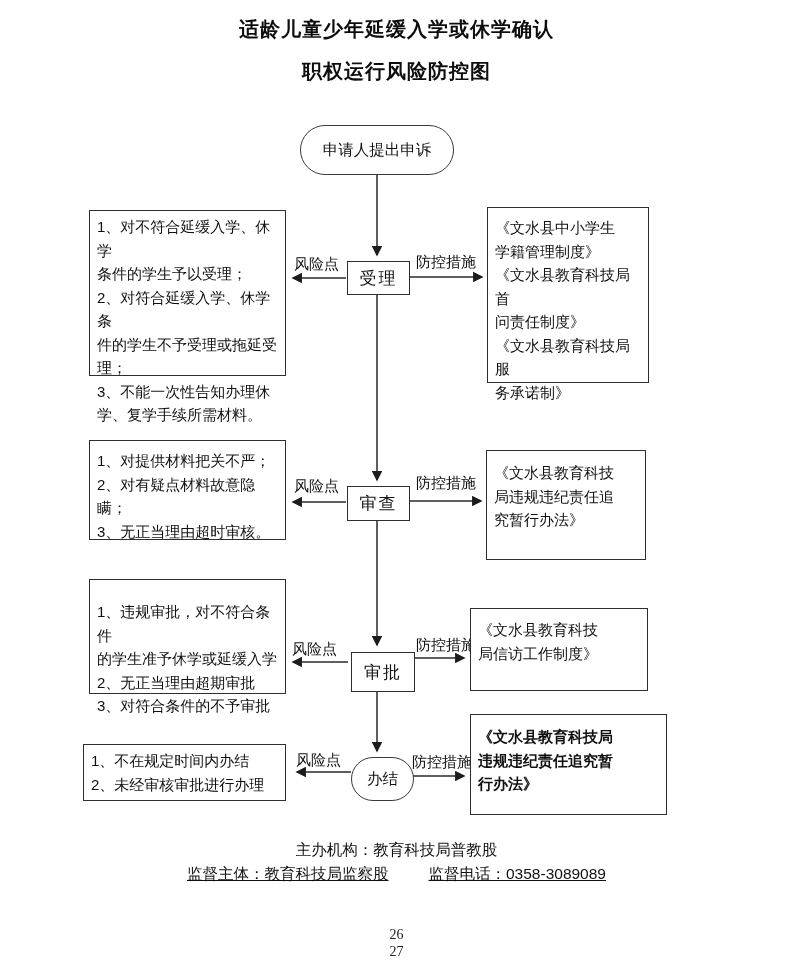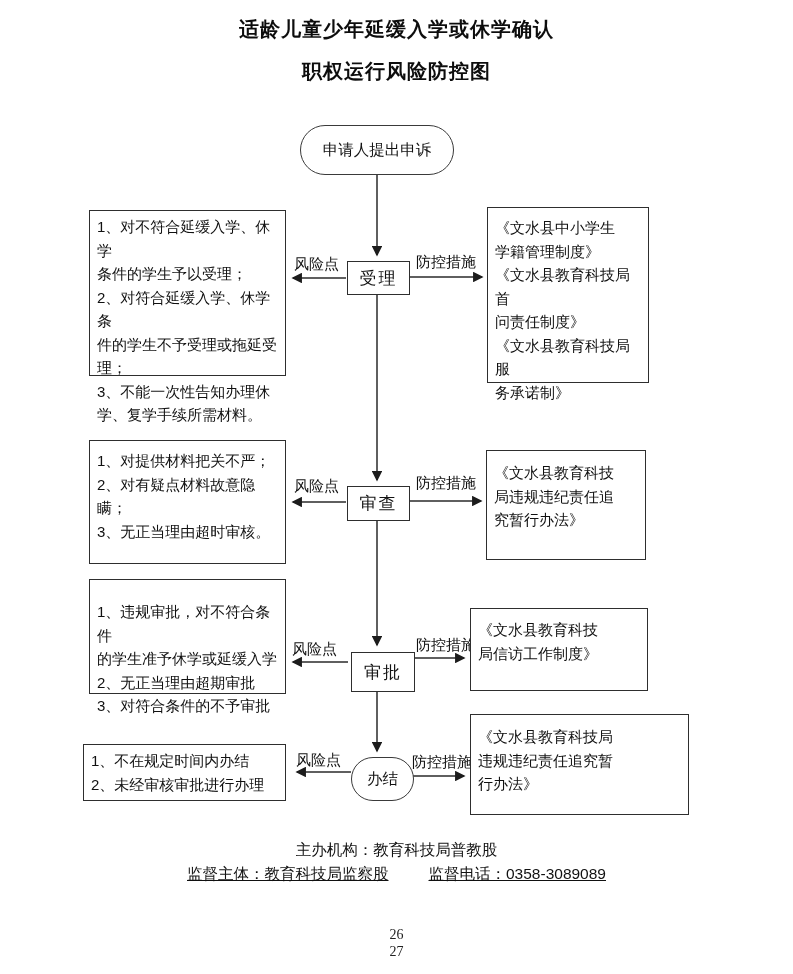--- a/index.html
+++ b/index.html
@@ -142,21 +142,21 @@
   <div class="flow-label" style="left:416px; top:253px;">防控措施</div>
   <div class="box" style="left:487px; top:207px; width:162px; height:176px; padding-top:8px;">
     <div class="item">《文水县中小学生
 学籍管理制度》</div>
     <div class="item">《文水县教育科技局首
 问责任制度》</div>
     <div class="item">《文水县教育科技局服
 务承诺制》</div>
   </div>
 
-  <div class="box" style="left:89px; top:440px; width:197px; height:124px; padding-top:8px;">
+  <div class="box" style="left:89px; top:440px; width:197px; height:100px; padding-top:8px;">
     <div class="item">1、对提供材料把关不严；</div>
     <div class="item">2、对有疑点材料故意隐瞒；</div>
     <div class="item">3、无正当理由超时审核。</div>
   </div>
   <div class="flow-label" style="left:294px; top:477px;">风险点</div>
   <div class="stepbox" style="left:347px; top:486px; width:61px; height:33px;">
     <span>审查</span>
   </div>
   <div class="flow-label" style="left:416px; top:474px;">防控措施</div>
   <div class="box" style="left:486px; top:450px; width:160px; height:110px; padding-top:10px;">
@@ -183,21 +183,21 @@
 
   <div class="box" style="left:83px; top:744px; width:203px; height:57px; padding-top:4px;">
     <div class="item">1、不在规定时间内办结</div>
     <div class="item">2、未经审核审批进行办理</div>
   </div>
   <div class="flow-label" style="left:296px; top:751px;">风险点</div>
   <div class="oval" style="left:351px; top:757px; width:61px; height:42px; border-radius:22px;">
     <span>办结</span>
   </div>
   <div class="flow-label" style="left:412px; top:753px;">防控措施</div>
-  <div class="box" style="left:470px; top:714px; width:219px; height:101px; padding-top:10px;">
+  <div class="box" style="left:470px; top:714px; width:197px; height:101px; padding-top:10px;font-weight:bold;">
     <div class="item">《文水县教育科技局
 违规违纪责任追究暂
 行办法》</div>
   </div>
 
   <div class="footer-line" style="top:840px;">主办机构：教育科技局普教股</div>
   <div class="footer-line2" style="top:864px;text-decoration:underline;">
     <span>监督主体：教育科技局监察股</span>
     <span>监督电话：0358-3089089</span>
   </div>

